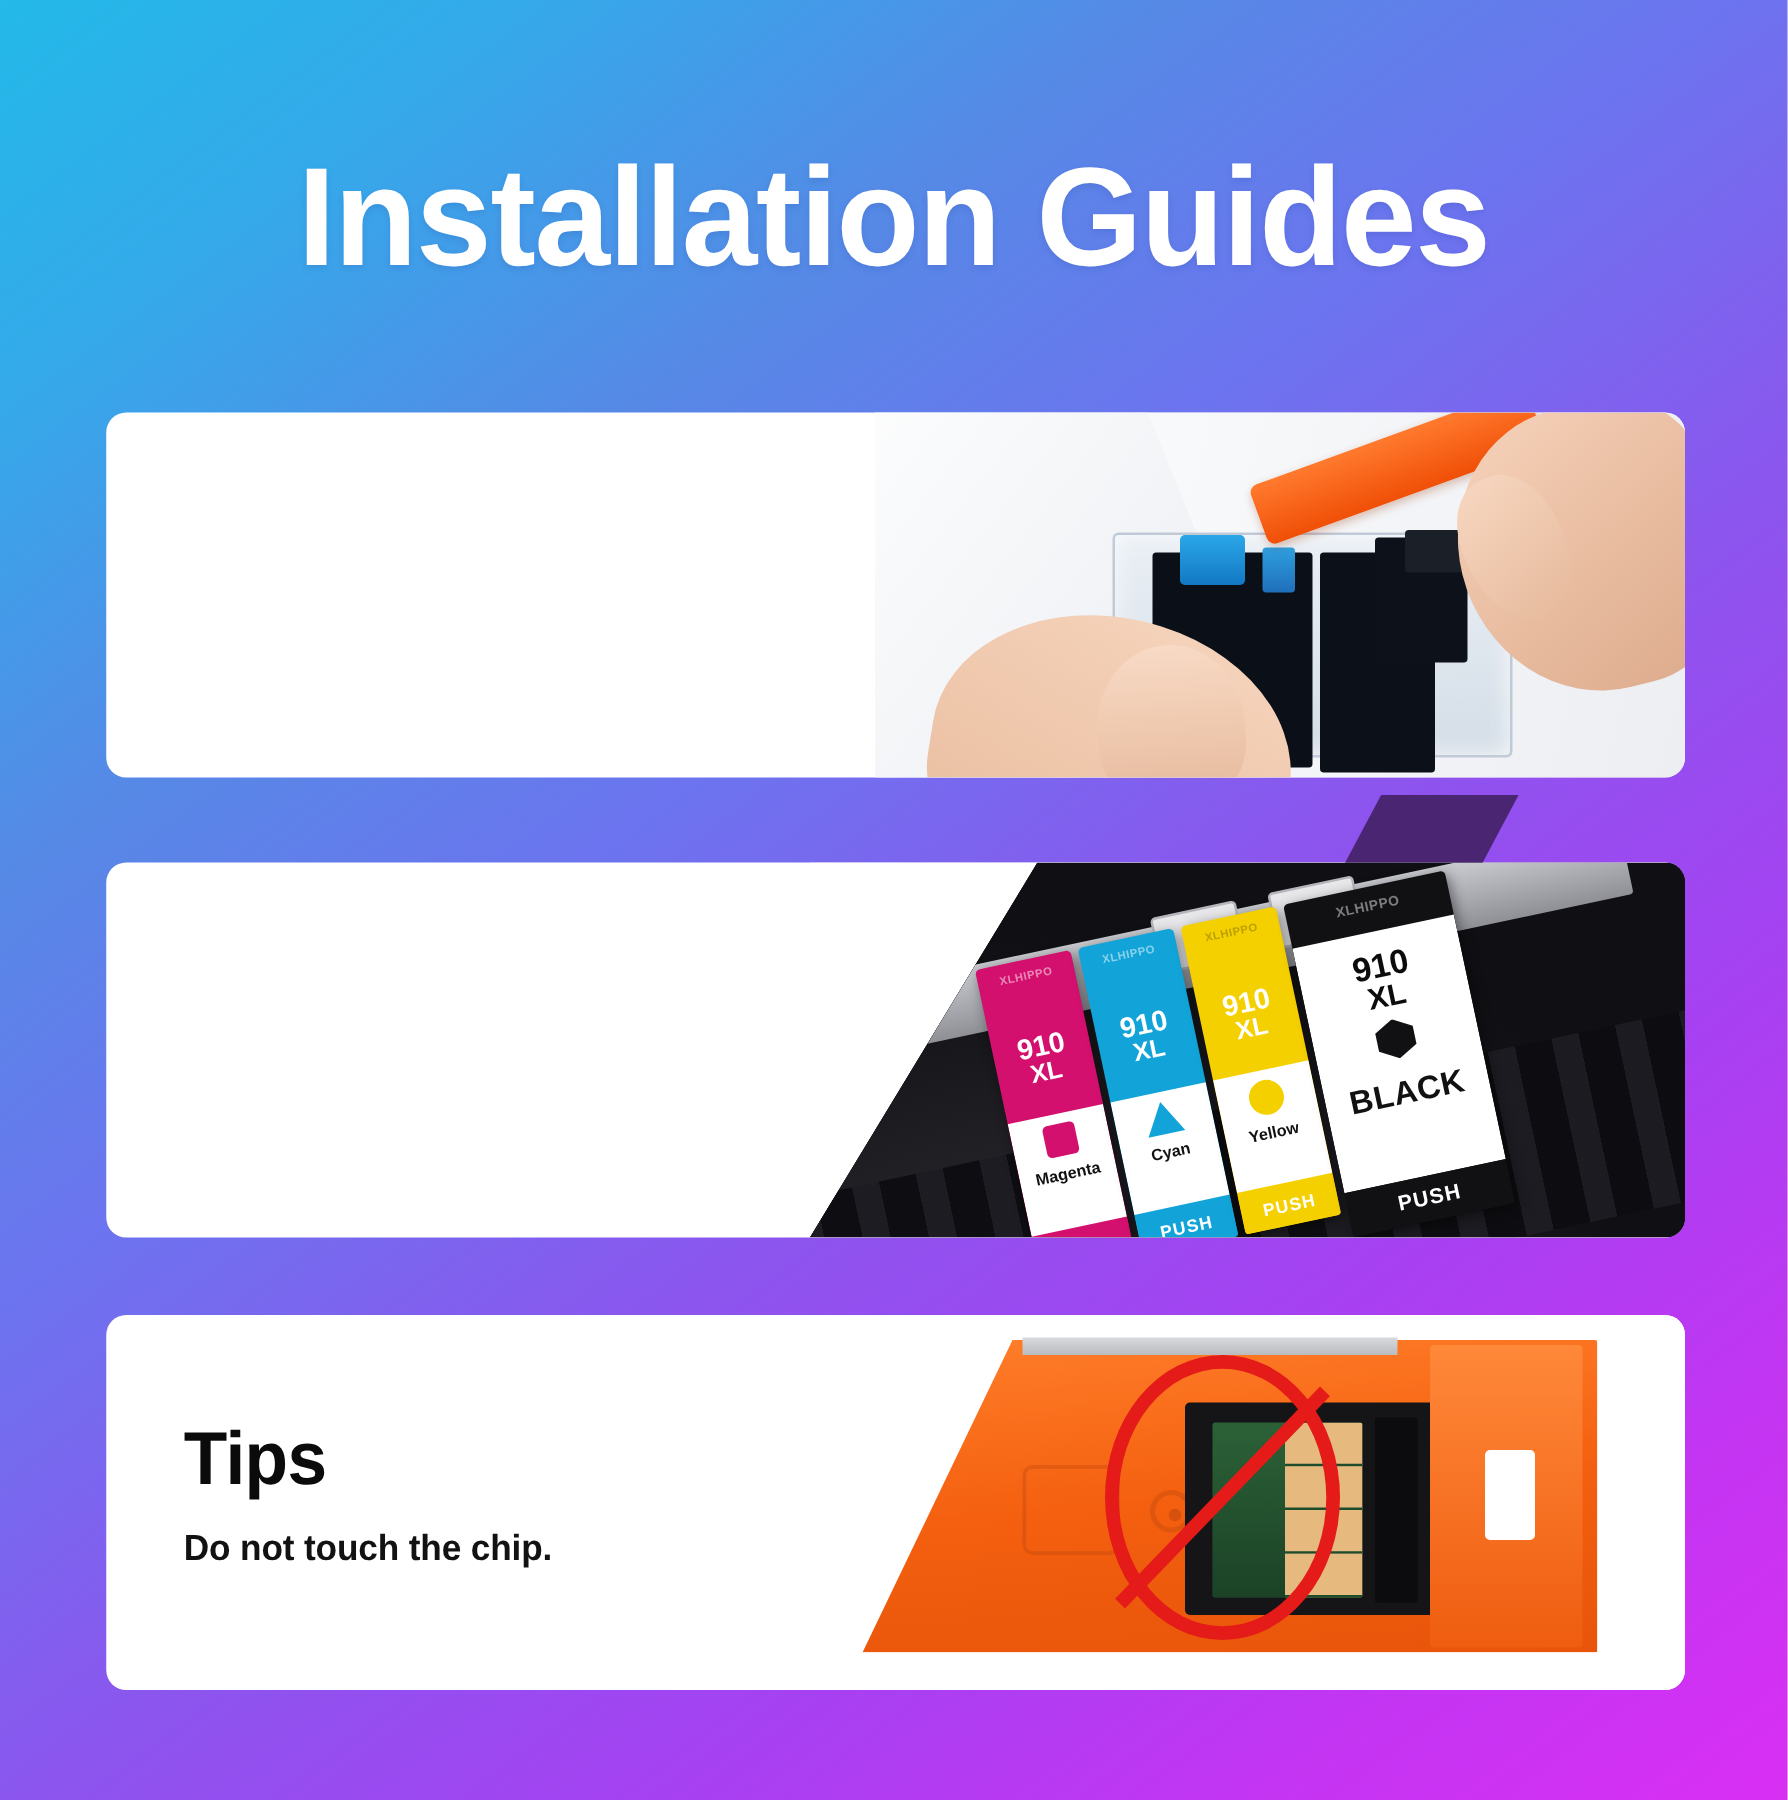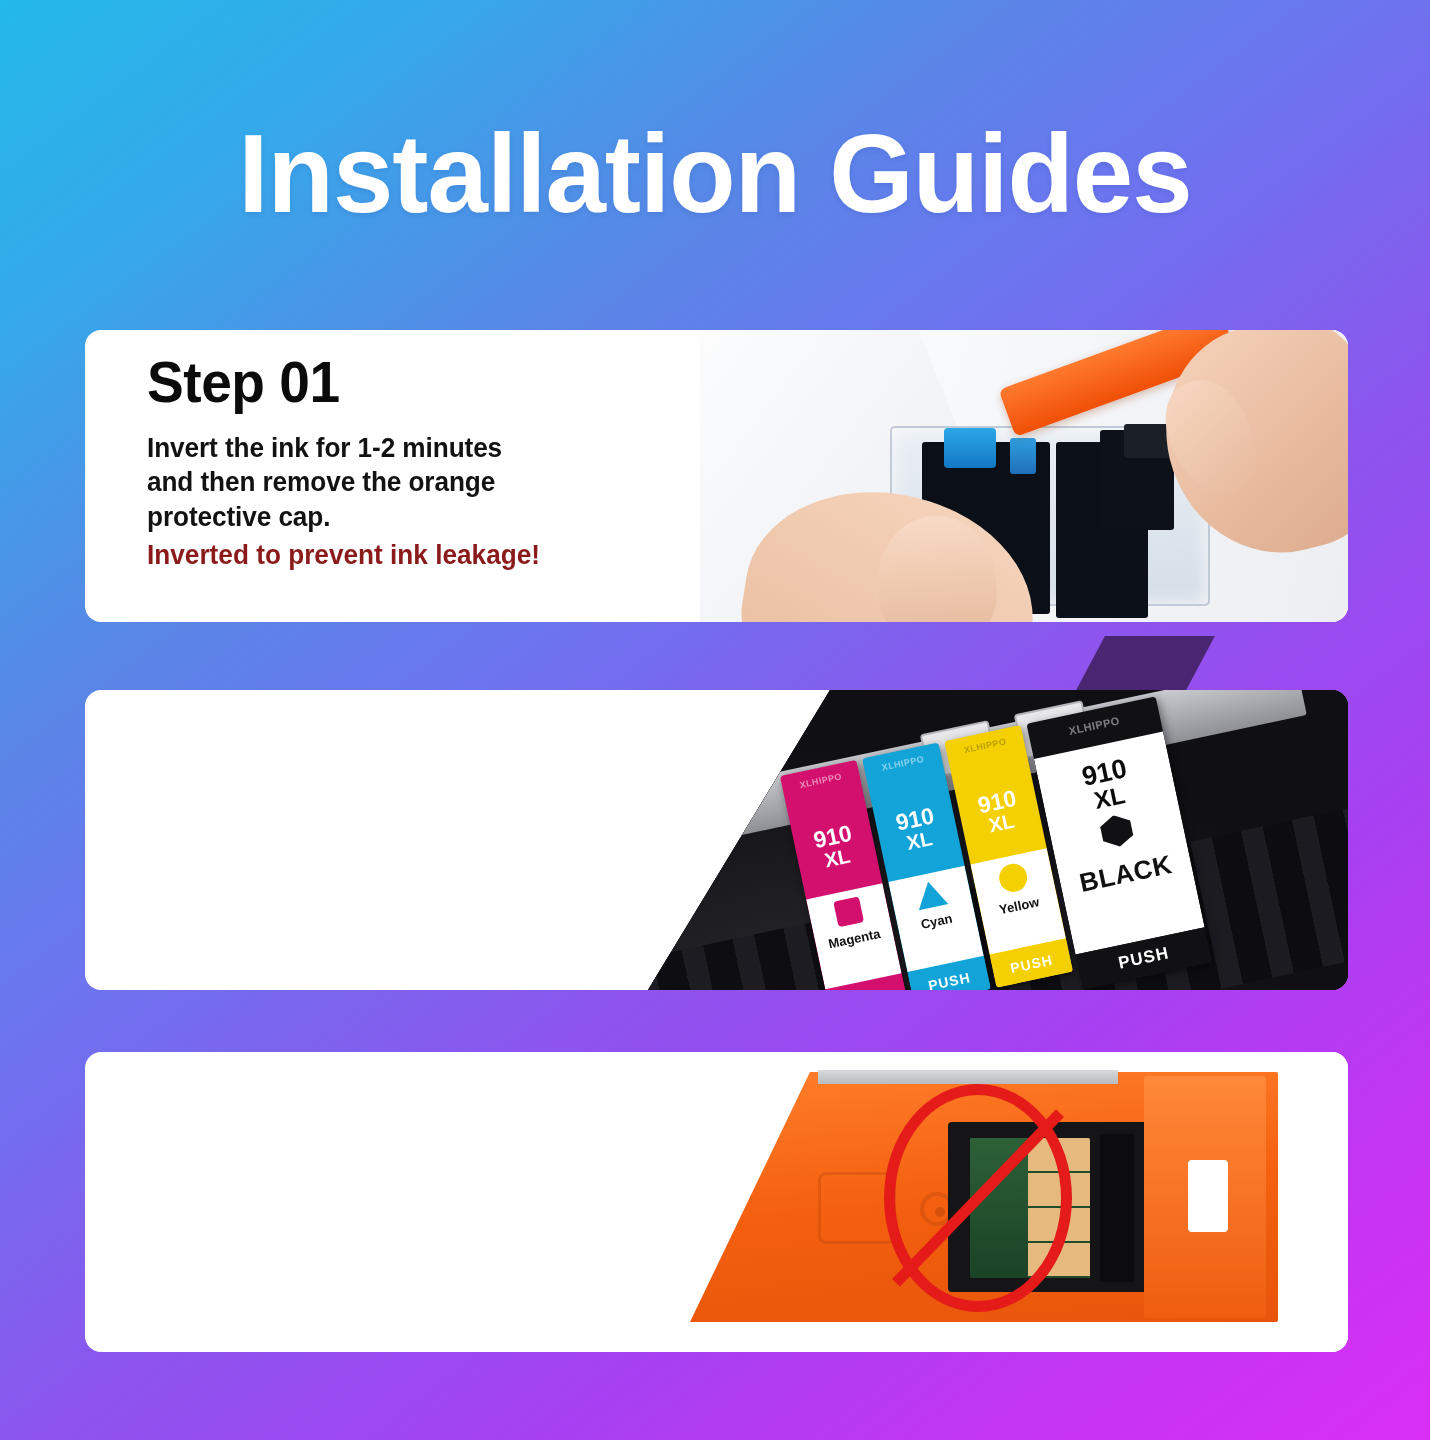--- a/index.html
+++ b/index.html
@@ -517,27 +517,20 @@
     <div class="s1-blue-nozzle2"></div>
     <div class="s1-dark-tab"></div>
     <div class="s1-cap"></div>
     <div class="s1-cap-hook"></div>
     <div class="s1-hand-bot"></div>
     <div class="s1-finger-bot"></div>
     <div class="s1-hand-top"></div>
     <div class="s1-finger-top"></div>
   </div>
 
-  <div class="card-text">
-    <div class="step-heading">Step 01</div>
-    <div class="step-body">Invert the ink for 1-2 minutes
-and then remove the orange
-protective cap.</div>
-    <div class="step-warning">Inverted to prevent ink leakage!</div>
-  </div>
 </div>
 
 <div id="photo-step-02-overhang"></div>
 
 <div class="card" id="card-step-02">
 
   <div class="photo" id="photo-step-02">
     <div class="s2-clip">
       <div class="s2-inner"></div>
       <div class="s2-floor"></div>
@@ -621,13 +614,17 @@
       </div>
     </div>
     <div class="tp-slot"></div>
     <div class="tp-right-frame"></div>
     <div class="tp-right-notch"></div>
     <div class="tp-nosign">
       <div class="tp-nosign-slash"></div>
     </div>
   </div>
 
+  <div class="card-text">
+    <div class="step-heading">Tips</div>
+    <div class="step-body">Do not touch the chip.</div>
+  </div>
 </div>
 
 </body></html>

